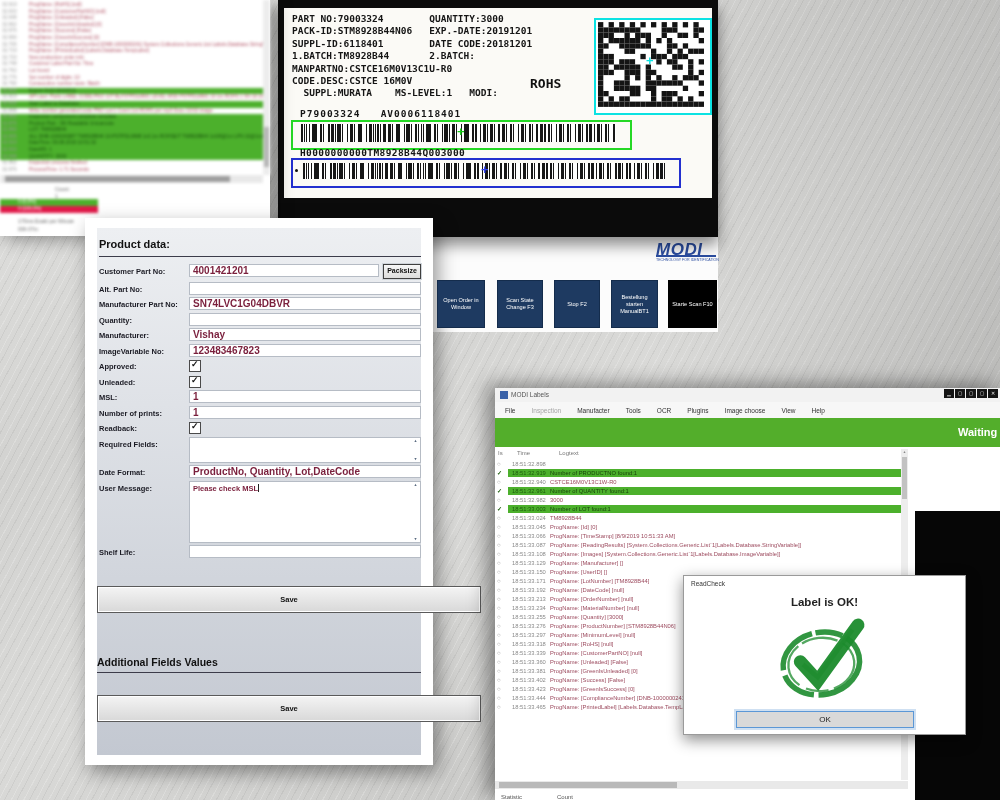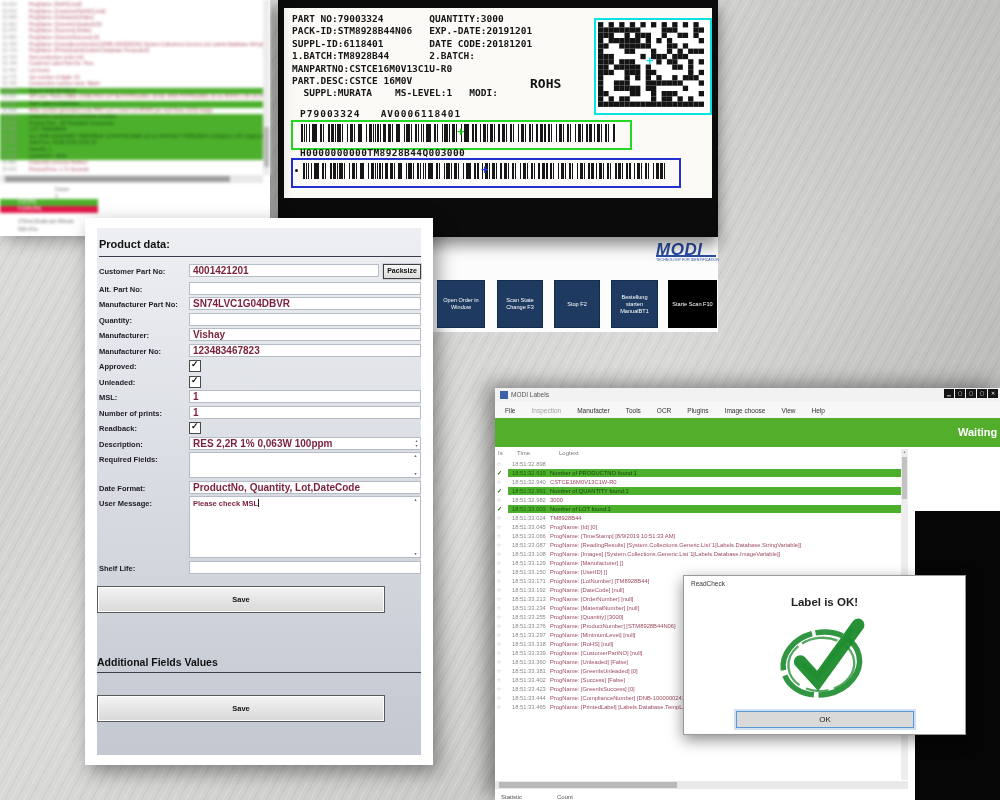--- a/index.html
+++ b/index.html
@@ -65,21 +65,21 @@
   .ftext{flex:1;box-sizing:border-box;background:#fff;border:1px solid #b6bcc5;position:relative;
     font-size:7.5px;font-weight:bold;color:#7a1f3c;padding:2px 8px 2px 3px;}
   .caret{display:inline-block;width:1px;height:8px;background:#222;vertical-align:-1px;}
   .spin{position:absolute;right:1px;top:1px;bottom:1px;width:7px;display:flex;flex-direction:column;
     justify-content:space-between;font-size:4px;color:#5a6b80;text-align:center;line-height:4px;}
   .spin.mid{justify-content:center;gap:1px;}
   .fcheck{width:10px;height:10px;background:#fff;border:1px solid #4a4a4a;margin-top:1px;position:relative;}
   .fcheck .mark{position:absolute;left:1px;top:-2px;font-size:9px;font-weight:bold;color:#111;}
   .packsize-btn{flex:none;width:36px;height:13px;margin-left:4px;background:linear-gradient(#f7f7f7,#dcdcdc);
     border:1px solid #3f3f3f;font-size:7px;font-weight:bold;color:#111;text-align:center;line-height:12px;box-shadow:0 0 0 1px #cfd4da;}
-  .savebtn{position:absolute;left:0;width:288px;height:27px;background:linear-gradient(#f4f4f4,#d8d8d8);
+  .savebtn{position:absolute;left:0;width:384px;height:27px;background:linear-gradient(#f4f4f4,#d8d8d8);
     border:1px solid #5a5a5a;box-shadow:inset 0 0 0 1px #fff;box-sizing:border-box;
     font-size:7.5px;font-weight:bold;color:#111;text-align:center;line-height:25px;}
   #save1{top:358px;}
   #add-title{left:0;top:428px;font-size:10.5px;font-weight:bold;color:#111;}
   #add-rule{left:0;top:444px;width:324px;height:1px;background:#3c3c4a;}
   #save2{top:467px;}
   
   #modi-win{left:495px;top:388px;width:505px;height:412px;background:#fafafa;box-shadow:-8px -4px 18px rgba(0,0,0,.4);}
   #modi-blur{position:absolute;inset:0;filter:blur(.7px);}
   #m-titlebar{left:0;top:0;width:505px;height:14px;background:#f2f2f2;}
@@ -131,21 +131,21 @@
   </div>
 
   <div class="abs" id="label-win">
     <div class="abs" id="label-paper">
       <div class="abs" id="label-lines">
           <div class="lbl-line">PART NO:79003324        QUANTITY:3000</div>
           <div class="lbl-line">PACK-ID:STM8928B44N06   EXP.-DATE:20191201</div>
           <div class="lbl-line">SUPPL-ID:6118401        DATE CODE:20181201</div>
           <div class="lbl-line">1.BATCH:TM8928B44       2.BATCH:</div>
           <div class="lbl-line">MANPARTNO:CSTCE16M0V13C1U-R0</div>
-          <div class="lbl-line">PART.DESC:CSTCE 16M0V</div>
+          <div class="lbl-line">CODE.DESC:CSTCE 16M0V</div>
           <div class="lbl-line">  SUPPL:MURATA    MS-LEVEL:1   MODI:</div>
         </div>
       <div class="abs" id="rohs">ROHS</div>
       <div class="abs hri" id="hri1">P79003324   AV0006118401</div>
       <div class="abs" id="bc1-box">
         <div class="abs bars" id="bc1"></div>
         <div class="abs cross" style="left:164px;top:5px;color:#19cc19;">+</div>
       </div>
       <div class="abs hri" id="hri2">H0000000000TM8928B44Q003000</div>
       <div class="abs" id="bc2-box">
@@ -411,21 +411,21 @@
               <input class="finput" type="text" readonly="" style="">
             </div>
           </div>
           <div class="frow">
             <div class="flabel">Manufacturer:</div>
             <div class="fctrl">
               <input class="finput" type="text" readonly="" value="Vishay" style="">
             </div>
           </div>
           <div class="frow">
-            <div class="flabel">Manufacturer No:</div>
+            <div class="flabel">ImageVariable No:</div>
             <div class="fctrl">
               <input class="finput" type="text" readonly="" value="123483467823" style="">
             </div>
           </div>
           <div class="frow">
             <div class="flabel">Approved:</div>
             <div class="fctrl">
               <div class="fcheck">
                 <span class="mark">✓</span>
               </div>
@@ -449,30 +449,20 @@
             <div class="flabel">Number of prints:</div>
             <div class="fctrl">
               <input class="finput" type="text" readonly="" value="1" style="">
             </div>
           </div>
           <div class="frow">
             <div class="flabel">Readback:</div>
             <div class="fctrl">
               <div class="fcheck">
                 <span class="mark">✓</span>
-              </div>
-            </div>
-          </div>
-          <div class="frow">
-            <div class="flabel">Description:</div>
-            <div class="fctrl">
-              <input class="finput" type="text" readonly="" value="RES 2,2R 1% 0,063W 100ppm" style="">
-              <div class="spin mid">
-                <span>▴</span>
-                <span>▾</span>
               </div>
             </div>
           </div>
           <div class="frow">
             <div class="flabel">Required Fields:</div>
             <div class="fctrl">
               <div class="ftext" style="height: 26px;"><span></span><div class="spin">
                   <span>▴</span>
                   <span>▾</span>
                 </div></div>

